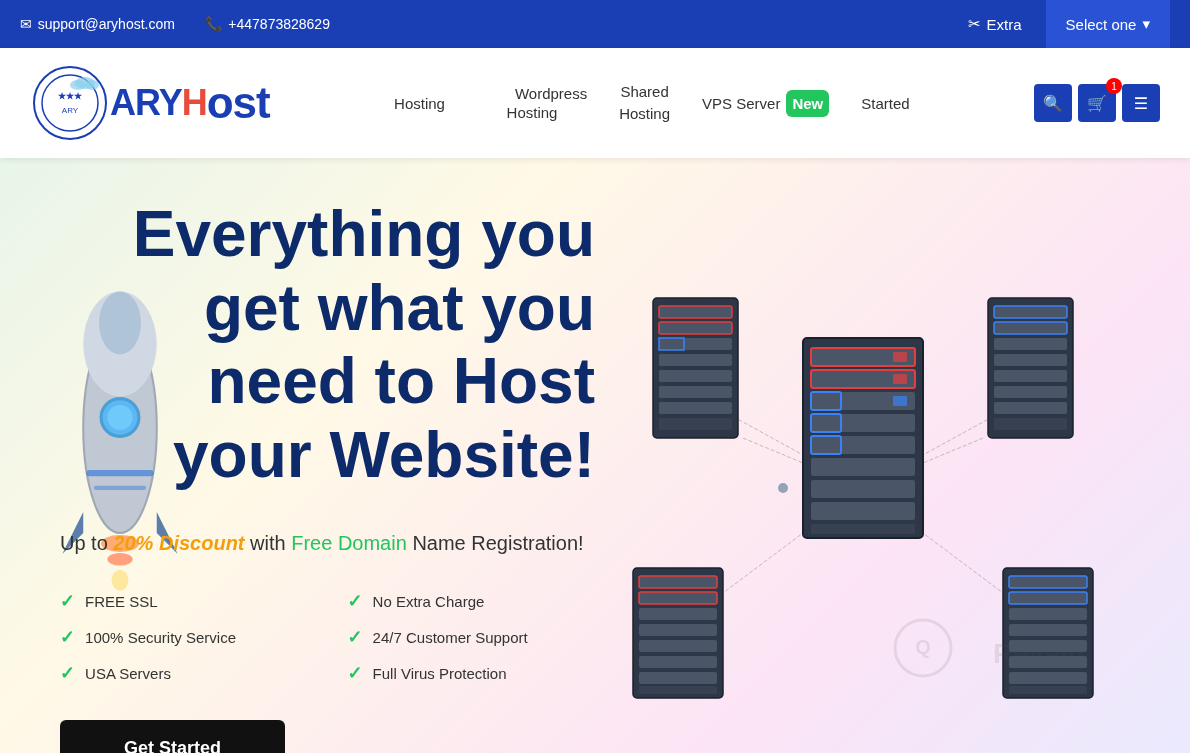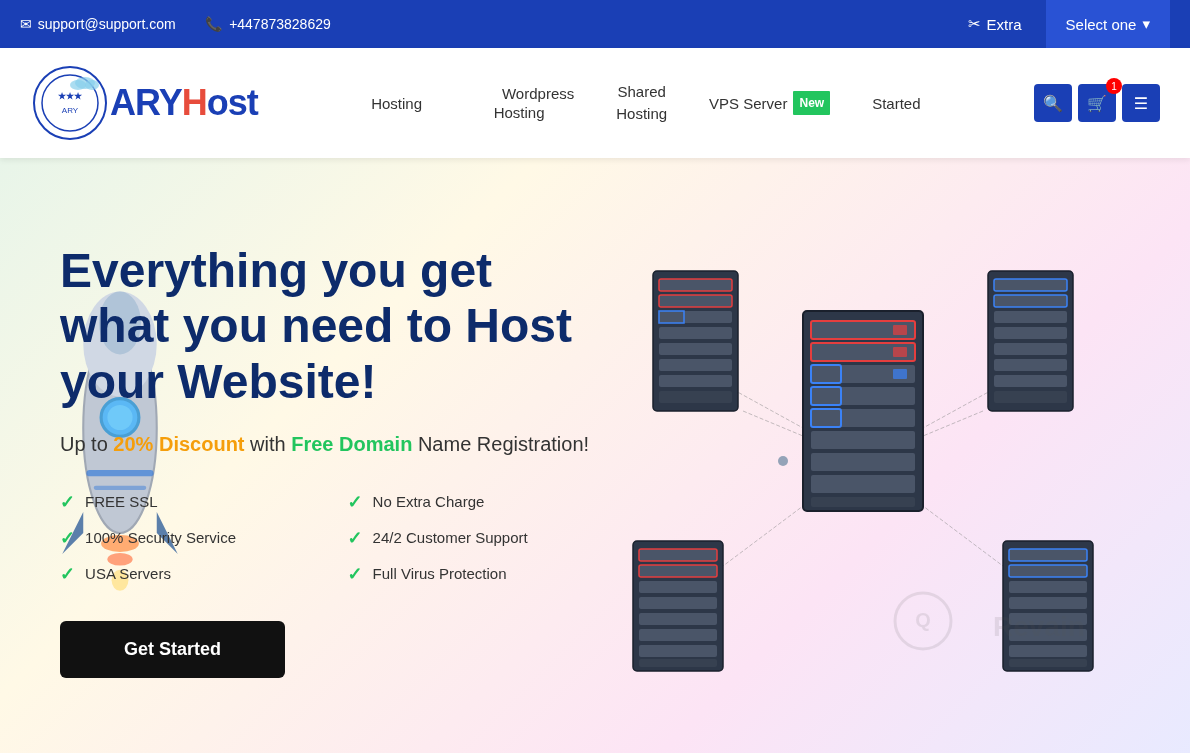--- a/index.html
+++ b/index.html
@@ -63,21 +63,20 @@
       align-items: center;
       padding: 0 30px;
       height: 110px;
       box-shadow: 0 2px 6px rgba(0,0,0,0.08);
       position: relative;
       z-index: 10;
     }
     .nav-links {
       display: flex;
       align-items: center;
-      gap: 10px;
       flex: 1;
       justify-content: center;
     }
     .nav-item {
       padding: 8px 16px;
       font-size: 15px;
       color: #333;
       cursor: pointer;
       text-decoration: none;
       display: flex;
@@ -93,23 +92,23 @@
       text-align: center;
     }
     .vps-nav {
       display: flex;
       align-items: center;
       gap: 6px;
     }
     .new-badge {
       background: #22c55e;
       color: white;
-      font-size: 12px;
+      font-size: 15px;
       padding: 5px 6px;
-      border-radius: 1px;
+      border-radius: 6px;
       font-weight: bold;
     }
     .nav-icons {
       display: flex;
       align-items: center;
       gap: 6px;
     }
     .nav-icon-btn {
       background: #1a3fb5;
       border: none;
@@ -149,34 +148,35 @@
       overflow: hidden;
       padding: 40px 60px;
     }
     .hero-left {
       flex: 1;
       max-width: 600px;
       position: relative;
       z-index: 2;
     }
     .hero-title {
-      font-size: 48px;
+      font-size: 64px;
       font-weight: 900;
       color: #0d2b6b;
       line-height: 1.15;
-      margin-bottom: 20px;
+      margin-bottom: 36px;
+      text-align: right;
     }
     .hero-subtitle {
       font-size: 20px;
       color: #333;
       margin-bottom: 32px;
       line-height: 1.5;
     }
-    .discount-text { color: #f59e0b; font-weight: bold; }
-    .domain-text { color: #22c55e; font-weight: bold; }
+    .discount-text { color: #f59e0b; font-weight: bold; font-style: italic; }
+    .domain-text { color: #22c55e; font-weight: normal; }
     .features-grid {
       display: grid;
       grid-template-columns: 1fr 1fr;
       gap: 14px 40px;
       margin-bottom: 36px;
     }
     .feature-item {
       display: flex;
       align-items: center;
       gap: 10px;
@@ -233,21 +233,21 @@
       height: 80px;
     }
   </style>
 </head>
 <body>
 
 <div class="top-bar">
   <div class="top-bar-left">
     <span>
       <span>✉</span>
-      <span>support@support.com</span>
+      <span>support@aryhost.com</span>
     </span>
     <span>
       <span>📞</span>
       <span>+447873828629</span>
     </span>
   </div>
   <div class="top-bar-right">
     <button class="login-btn">
       <span>✂</span>
       <span>Extra</span>
@@ -268,21 +268,21 @@
       <text x="40" y="36" text-anchor="middle" font-size="9" fill="#1a3fb5" font-weight="bold">★★★</text>
       <text x="40" y="50" text-anchor="middle" font-size="8" fill="#1a3fb5">ARY</text>
 
       <ellipse cx="55" cy="20" rx="10" ry="6" fill="#87ceeb" opacity="0.7"></ellipse>
       <ellipse cx="48" cy="22" rx="8" ry="5" fill="#87ceeb" opacity="0.7"></ellipse>
       <ellipse cx="62" cy="22" rx="7" ry="5" fill="#87ceeb" opacity="0.7"></ellipse>
     </svg>
     <div style="display:flex;align-items:center;">
       <span style="font-size:36px;font-weight:900;color:#1a3fb5;letter-spacing:-1px;">ARY</span>
       <span style="font-size:36px;font-weight:900;color:#e74c3c;letter-spacing:-1px;">H</span>
-      <span style="font-size:36px;font-weight:900;color:#1a3fb5;letter-spacing:-1px;">ost</span>
+      <span style="font-size:44px;font-weight:900;color:#1a3fb5;letter-spacing:-1px;">ost</span>
     </div>
   </div>
 
   <div class="nav-links">
     <a class="nav-item">
       <span>Hosting</span>
     </a>
     <a class="nav-item">
       <span style="text-align:center;line-height:1.3;">
         <span style="display:block;margin-left:38px;">Wordpress</span>
@@ -358,21 +358,21 @@
       <div class="feature-item">
         <span class="check-icon">✓</span>
         <span>No Extra Charge</span>
       </div>
       <div class="feature-item">
         <span class="check-icon">✓</span>
         <span>100% Security Service</span>
       </div>
       <div class="feature-item">
         <span class="check-icon">✓</span>
-        <span>24/2 Customer Support</span>
+        <span>24/7 Customer Support</span>
       </div>
       <div class="feature-item">
         <span class="check-icon">✓</span>
         <span>USA Servers</span>
       </div>
       <div class="feature-item">
         <span class="check-icon">✓</span>
         <span>Full Virus Protection</span>
       </div>
     </div>

